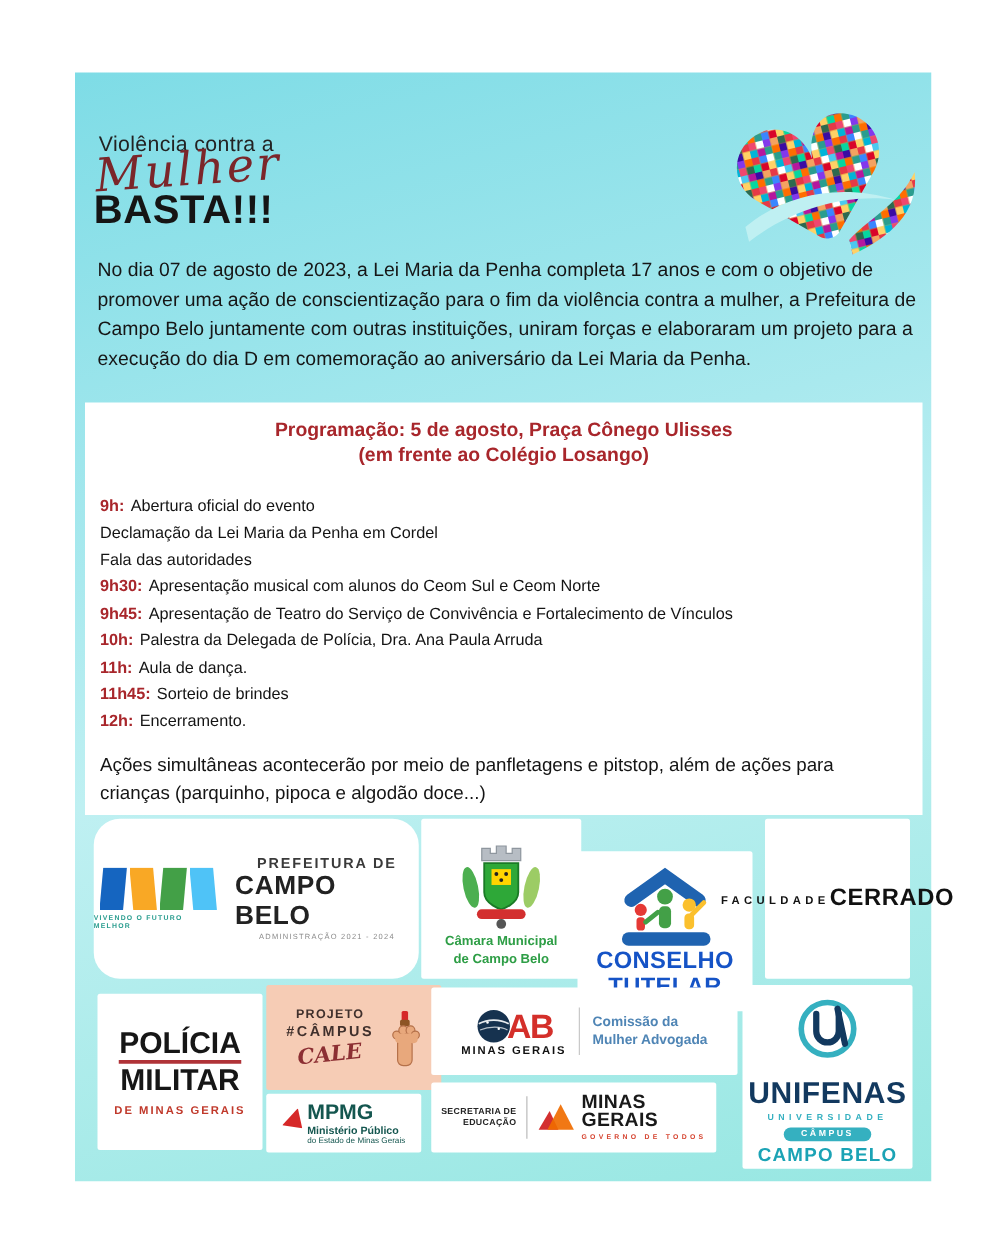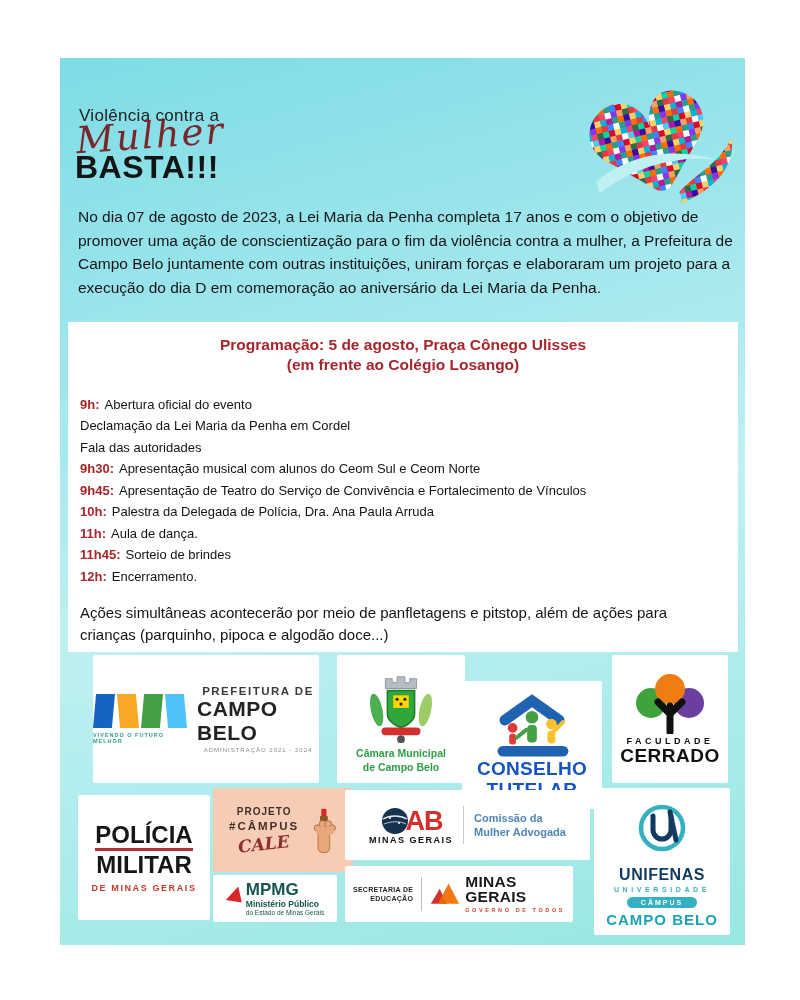--- a/index.html
+++ b/index.html
@@ -32,41 +32,41 @@
     box-sizing:border-box;padding:13px 12px 0 12px;
   }
   .prog-title{color:#a8262b;font-weight:800;font-size:15.5px;text-align:center;line-height:1.32;}
   .sched{margin-top:18px;width:592px;font-size:13px;line-height:21.5px;color:#141414;}
   .pi .t{color:#a8262b;font-weight:800;margin-right:5px;}
   .pi .t:empty{margin-right:0;}
   .footnote{margin-top:15px;width:624px;font-size:15px;line-height:21.5px;color:#141414;}
   
   .card{position:absolute;background:#ffffff;border-radius:2px;display:flex;align-items:center;justify-content:center;box-sizing:border-box;}
   
-  .c-pref{left:33px;top:597px;width:226px;height:128px;flex-direction:row;gap:10px;}
+  .c-pref{left:15px;top:597px;width:260px;height:128px;flex-direction:row;gap:10px;border-radius:21px;}
   .pref-left{display:flex;flex-direction:column;align-items:center;}
   .pref-traps{display:flex;gap:2px;}
   .trap{width:22px;height:34px;}
   .t1{background:#1565c0;clip-path:polygon(14% 0,100% 0,86% 100%,0 100%);}
   .t2{background:#f9a825;clip-path:polygon(0 0,86% 0,100% 100%,14% 100%);}
   .t3{background:#43a047;clip-path:polygon(14% 0,100% 0,86% 100%,0 100%);}
   .t4{background:#4fc3f7;clip-path:polygon(0 0,86% 0,100% 100%,14% 100%);}
   .pref-slogan{font-size:5.5px;letter-spacing:1px;color:#2a9d8f;margin-top:4px;font-weight:700;}
   .pref-right{display:flex;flex-direction:column;align-items:center;}
   .pref-l1{font-size:11.5px;letter-spacing:1.5px;color:#3a3a3a;font-weight:600;}
   .pref-l2{font-size:21px;font-weight:900;color:#222;letter-spacing:.5px;}
   .pref-l3{font-size:6px;letter-spacing:1px;color:#8a8a8a;margin-top:2px;}
   
   .c-cam{left:277px;top:597px;width:128px;height:128px;flex-direction:column;padding-top:6px;}
   .cam-text{color:#2e9e46;font-weight:700;font-size:10.5px;text-align:center;line-height:1.3;margin-top:2px;}
   
   .c-con{left:402px;top:623px;width:140px;height:128px;flex-direction:column;padding-top:4px;}
   .con-text{color:#1553c6;font-weight:800;font-size:19px;line-height:1.08;text-align:center;letter-spacing:.3px;}
   
-  .c-cer{left:552px;top:597px;width:116px;height:128px;flex-direction:column;align-items:center;}
+  .c-cer{left:552px;top:597px;width:116px;height:128px;flex-direction:row;align-items:center;}
   .cer-l1{font-size:9px;font-weight:800;letter-spacing:3.5px;color:#111;margin-top:2px;}
   .cer-l2{font-size:19px;font-weight:900;color:#111;letter-spacing:.5px;margin-top:-1px;}
   
   .c-pol{left:18px;top:737px;width:132px;height:125px;flex-direction:column;}
   .pol-l1{font-size:24px;font-weight:900;color:#161616;border-bottom:3px solid #b03338;line-height:1.05;padding-bottom:1px;}
   .pol-l2{font-size:24px;font-weight:900;color:#161616;line-height:1.15;}
   .pol-l3{font-size:9px;font-weight:800;letter-spacing:1.6px;color:#c0392b;margin-top:4px;}
   
   .c-nsc{left:153px;top:730px;width:140px;height:84px;background:#f6ccb5;flex-direction:row;gap:12px;padding:16px;}
   .nsc-col{display:flex;flex-direction:column;align-items:center;}
@@ -91,21 +91,21 @@
   
   .c-edu{left:285px;top:808px;width:228px;height:56px;flex-direction:row;gap:8px;}
   .edu-l{font-size:7px;font-weight:800;color:#262626;text-align:right;line-height:1.3;letter-spacing:.3px;}
   .edu-div{width:1px;height:34px;background:#bdbdbd;}
   .edu-mid{display:flex;align-items:center;gap:5px;}
   .edu-col{display:flex;flex-direction:column;align-items:flex-start;}
   .edu-mg{font-size:15.5px;font-weight:900;color:#191919;line-height:.95;letter-spacing:.3px;}
   .edu-gov{font-size:5.5px;font-weight:700;color:#d64531;letter-spacing:2.6px;margin-top:3px;}
   
   .c-uni{left:534px;top:730px;width:136px;height:147px;flex-direction:column;padding-top:6px;}
-  .uni-name{font-size:16px;font-weight:900;color:#12395f;letter-spacing:.5px;margin-top:12px;text-align:right;}
+  .uni-name{font-size:24px;font-weight:900;color:#12395f;letter-spacing:.5px;margin-top:12px;text-align:right;}
   .uni-univ{font-size:7px;font-weight:700;color:#35b0c0;letter-spacing:3.6px;margin-top:2px;}
   .uni-ribbon{margin-top:4px;background:#35b0c0;color:#fff;font-size:7px;font-weight:700;letter-spacing:2px;padding:2px 14px;border-radius:7px;}
   .uni-campo{font-size:15px;font-weight:800;color:#1ba3b5;letter-spacing:1px;margin-top:3px;}
   svg{display:block;}
 </style>
 </head>
 <body>
 
 <div class="poster">
 

